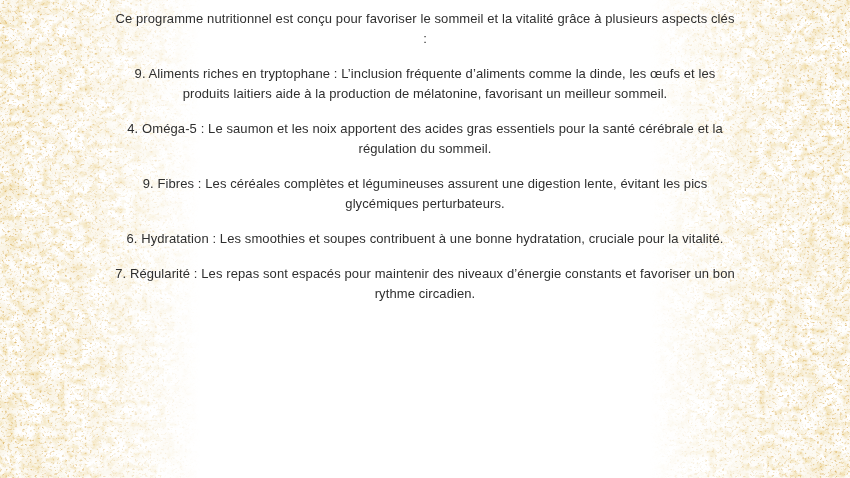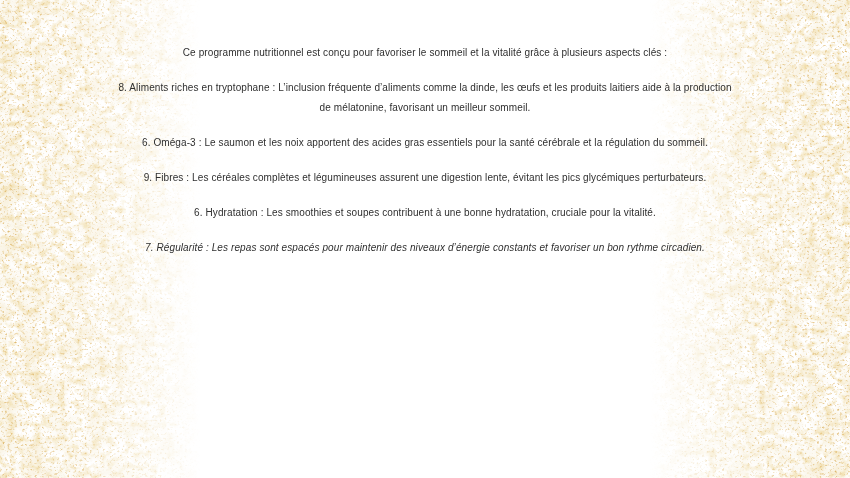--- a/index.html
+++ b/index.html
@@ -23,29 +23,29 @@
   .flood-light { flood-color: var(--glitter-gold-light, #f6ecd2); }
   .flood-mid   { flood-color: var(--glitter-gold-mid,   #eed79a); }
   .flood-deep  { flood-color: var(--glitter-gold-deep,  #d9ab52); }
 
   
   .content {
     position: relative;
     z-index: 1;
     width: 624px;
     margin: 0 auto;
-    padding-top: 43px;
+    padding-top: 9px;
     text-align: center;
     color: var(--text-color, #2f2f2f);
-    font-size: 10px;
+    font-size: 13px;
     line-height: 20px;
     letter-spacing: 0.1px;
   }
   .para { margin: 0 0 15px 0; }
-  .para:last-child { margin-bottom: 16px; font-style: italic; }
+  .para:last-child { margin-bottom: 16px; }
 </style>
 </head>
 <body>
 
 <svg class="bg-svg" width="850" height="478" viewBox="0 0 850 478" aria-hidden="true">
   <defs>
     <filter id="fCoarse" x="0%" y="0%" width="100%" height="100%">
       <feTurbulence type="fractalNoise" baseFrequency="0.045 0.05" numOctaves="4" seed="8" result="n"></feTurbulence>
       <feColorMatrix in="n" type="matrix" values="0 0 0 0 0  0 0 0 0 0  0 0 0 0 0  0 0 0 1.5 -0.5" result="a"></feColorMatrix>
       <feFlood class="flood-light" flood-color="#f6ecd2" result="c"></feFlood>
@@ -90,18 +90,18 @@
   </g>
   <g mask="url(#maskR)">
     <rect x="650" y="0" width="200" height="478" filter="url(#fCoarse)"></rect>
     <rect x="650" y="0" width="200" height="478" filter="url(#fMid)"></rect>
     <rect x="650" y="0" width="200" height="478" filter="url(#fFine)"></rect>
   </g>
 </svg>
 
 <main class="content">
   <p class="para">Ce programme nutritionnel est conçu pour favoriser le sommeil et la vitalité grâce à plusieurs aspects clés :</p>
-  <p class="para">8. Aliments riches en tryptophane : L’inclusion fréquente d’aliments comme la dinde, les œufs et les produits laitiers aide à la production de mélatonine, favorisant un meilleur sommeil.</p>
-  <p class="para">6. Oméga-3 : Le saumon et les noix apportent des acides gras essentiels pour la santé cérébrale et la régulation du sommeil.</p>
+  <p class="para">9. Aliments riches en tryptophane : L’inclusion fréquente d’aliments comme la dinde, les œufs et les produits laitiers aide à la production de mélatonine, favorisant un meilleur sommeil.</p>
+  <p class="para">4. Oméga-5 : Le saumon et les noix apportent des acides gras essentiels pour la santé cérébrale et la régulation du sommeil.</p>
   <p class="para">9. Fibres : Les céréales complètes et légumineuses assurent une digestion lente, évitant les pics glycémiques perturbateurs.</p>
   <p class="para">6. Hydratation : Les smoothies et soupes contribuent à une bonne hydratation, cruciale pour la vitalité.</p>
   <p class="para">7. Régularité : Les repas sont espacés pour maintenir des niveaux d’énergie constants et favoriser un bon rythme circadien.</p>
 </main>
 
 </body></html>

